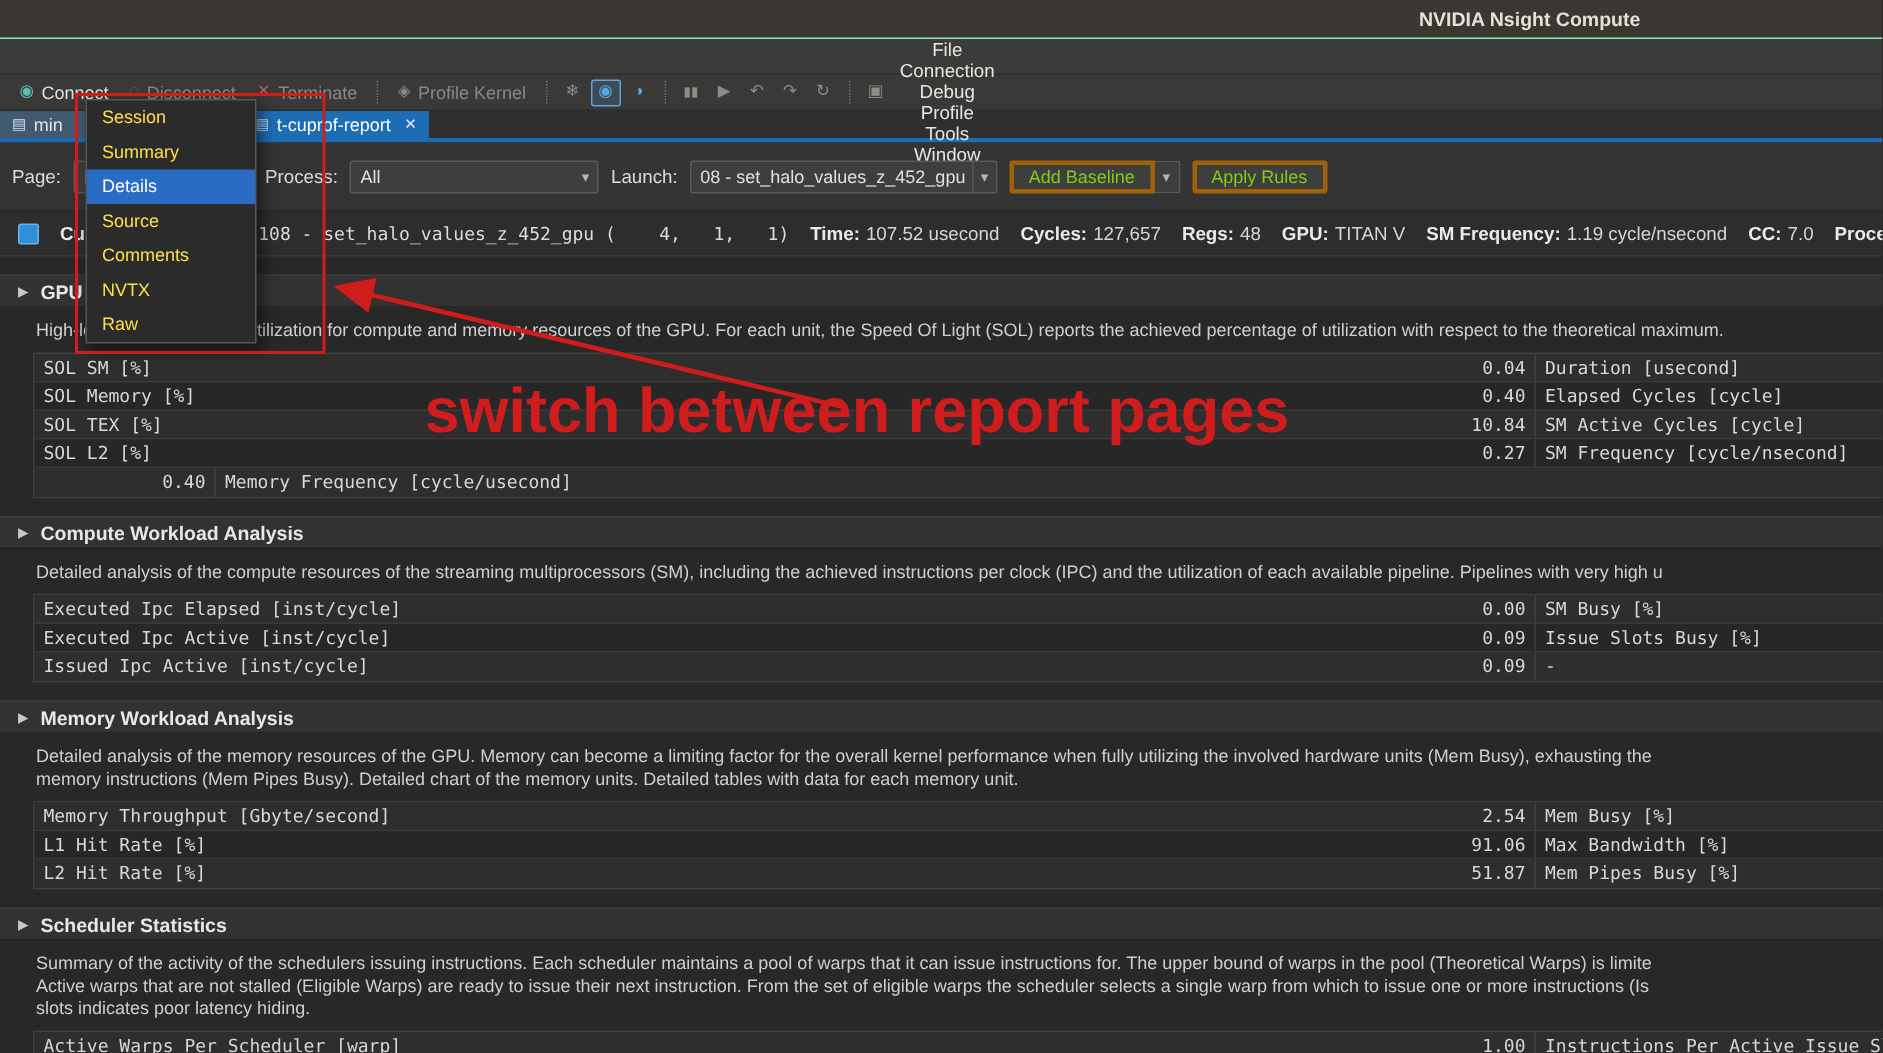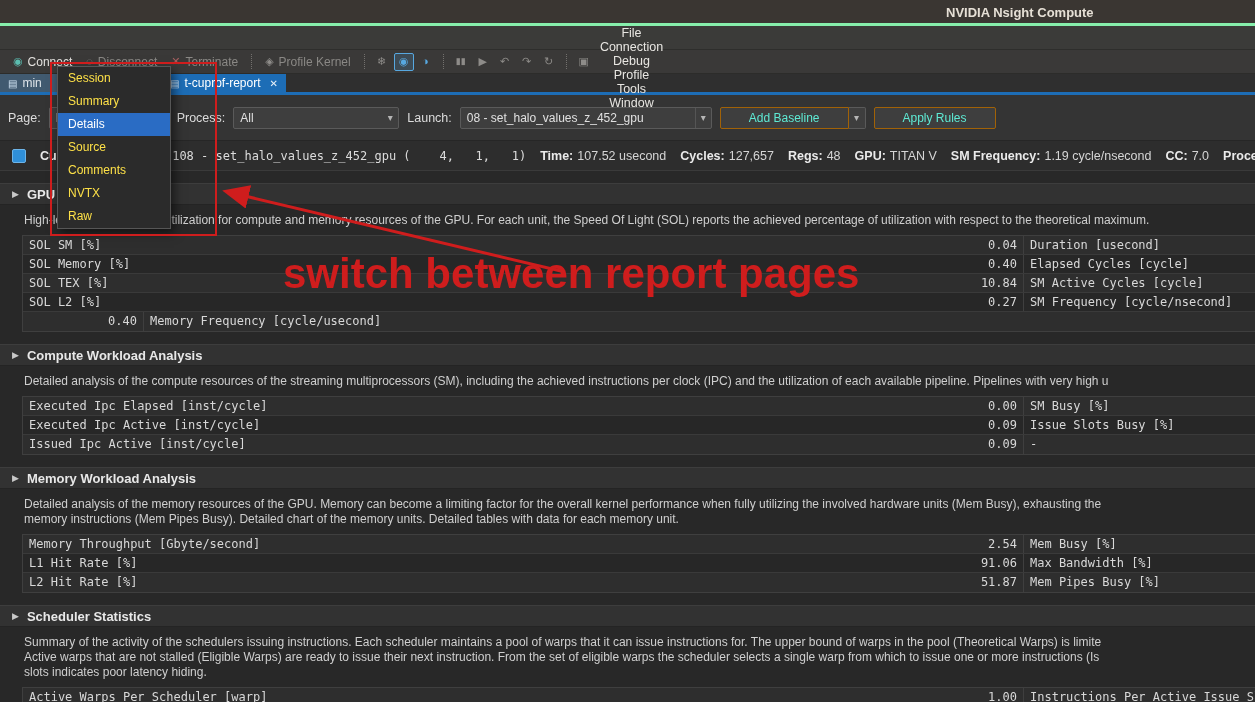--- a/index.html
+++ b/index.html
@@ -6,21 +6,21 @@
   html, body { width: 1255px; height: 702px; overflow: hidden; }
   body {
     position: relative;
     background: #282828;
     font-family: "Liberation Sans", sans-serif;
     color: #dcdcdc;
     font-size: 12px;
   }
 
   
-  .titlebar { position: relative; height: 26px; background: #3a3632; border-bottom: 3px solid #86efac; }
+  .titlebar { position: relative; height: 26px; background: #3a3632; border-bottom: 1px solid #86efac; }
   .titlebar .title {
     position: absolute; left: 946px; top: 5px;
     font-weight: bold; font-size: 13px; color: #e6e0d6;
   }
 
   
   .menubar { height: 24px; background: #3b3b39; display: flex; align-items: center; padding-left: 8px; border-bottom: 1px solid #2e2e2c; flex-direction: column; }
   .menu-item { padding: 0 9px; font-size: 12.5px; color: #e8e6e2; cursor: default; }
 
   
@@ -44,21 +44,21 @@
   .tab-doc-icon { font-size: 10px; color: #cfe2f2; }
   .tab-close { font-size: 10px; color: #e8f0f8; margin-left: 4px; }
 
   
   .pagebar { height: 46px; background: #343434; display: flex; align-items: center; padding: 0 8px; gap: 8px; border-bottom: 1px solid #262626; }
   .bar-label { font-size: 12.5px; color: #dcdcdc; white-space: nowrap; }
   .combo { background: #3e3e3e; border: 1px solid #5a5a5a; height: 22px; display: flex; align-items: center; border-radius: 2px; color: #e0e0e0; }
   .combo-text { padding: 0 6px; flex: 1; white-space: nowrap; overflow: hidden; }
   .combo-arrow { width: 16px; text-align: center; color: #b5b5b5; font-size: 10px; }
   .combo-split-arrow { width: 16px; text-align: center; color: #b5b5b5; font-size: 10px; border-left: 1px solid #555; height: 100%; display: flex; align-items: center; justify-content: center; }
-  .push-btn { background: #3e3e3e; border: 1px solid #a16207; height: 22px; padding: 0 28px; display: flex; align-items: center; font-size: 12px; color: #5eead4; border-radius: 2px; white-space: nowrap; }
+  .push-btn { background: #3e3e3e; border: 3px solid #a16207; height: 22px; padding: 0 10px; display: flex; align-items: center; font-size: 12px; color: #84cc16; border-radius: 2px; white-space: nowrap; }
   .split-btn { display: flex; height: 22px; }
   .split-btn .push-btn { border-radius: 2px 0 0 2px; }
   .split-btn .split-arrow { width: 17px; background: #3e3e3e; border: 1px solid #5a5a5a; border-left: none; border-radius: 0 2px 2px 0; display: flex; align-items: center; justify-content: center; color: #b5b5b5; font-size: 10px; }
 
   
   .resultbar { height: 30px; background: #2d2d2d; display: flex; align-items: center; padding-left: 12px; gap: 14px; font-size: 12.5px; border-bottom: 1px solid #3a3a3a; white-space: nowrap; }
   .result-checkbox { width: 14px; height: 14px; background: #2f8fd8; border: 1px solid #6db4e8; border-radius: 2px; flex: 0 0 auto; }
   .rb-label { font-weight: bold; color: #eaeaea; }
   .rb-value { color: #d5d5d5; }
   .rb-pair { display: flex; gap: 4px; }
@@ -175,21 +175,21 @@
   <div class="combo" style="width:120px;">
     <span class="combo-text">Details</span>
     <span class="combo-arrow">▾</span>
   </div>
   <span class="bar-label">Process:</span>
   <div class="combo" style="width:166px;gap:32px;">
     <span class="combo-text">All</span>
     <span class="combo-arrow">▾</span>
   </div>
   <span class="bar-label">Launch:</span>
-  <div class="combo" style="width:252px;">
+  <div class="combo" style="width:205px;">
     <span class="combo-text">08 - set_halo_values_z_452_gpu</span>
     <span class="combo-split-arrow">▾</span>
   </div>
   <div class="split-btn">
     <div class="push-btn">
       <span>Add Baseline</span>
     </div>
     <div class="split-arrow">
       <span>▾</span>
     </div>

